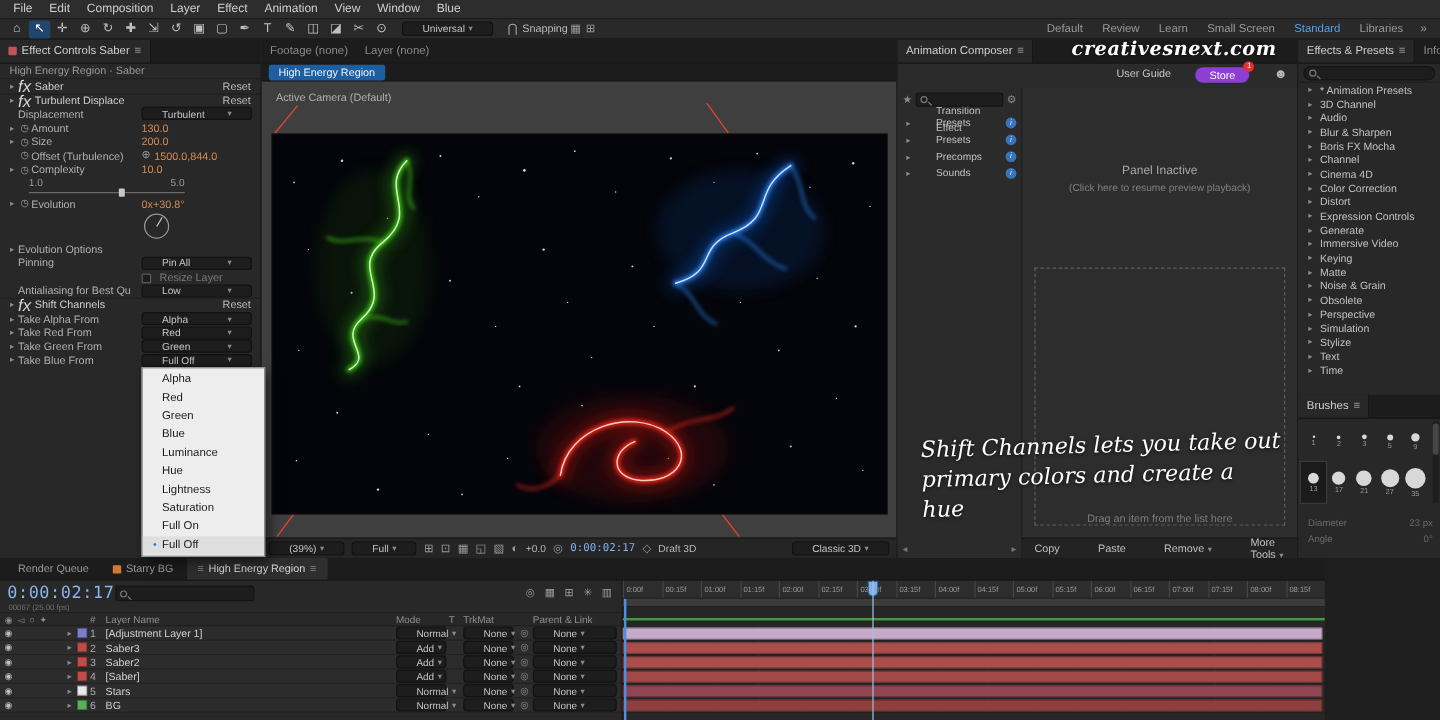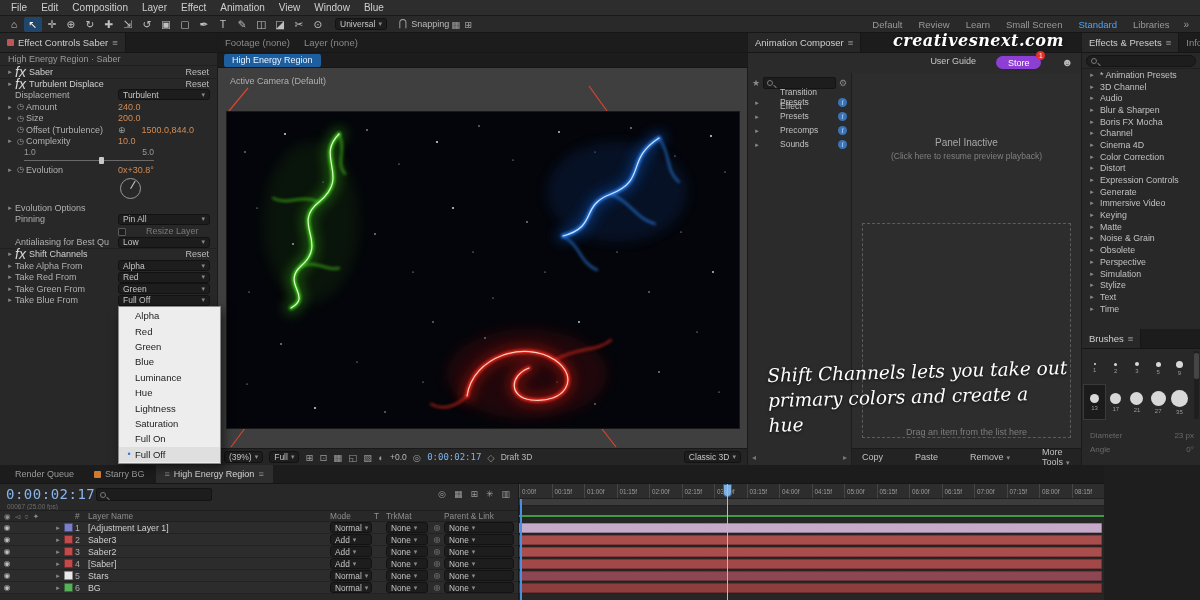--- a/index.html
+++ b/index.html
@@ -5,21 +5,21 @@
 *{margin:0;padding:0;box-sizing:border-box}
 html,body{width:1200px;height:600px;overflow:hidden}
 body{position:relative;background:#1e1e1e;font-family:"Liberation Sans","DejaVu Sans",sans-serif;font-size:10px;color:#c8c8c8;cursor:default}
 
 .menubar{position:absolute;left:0;top:0;width:1200px;height:16px;background:#2d2d2d;border-bottom:1px solid #1a1a1a;display:flex;align-items:center;padding-left:4px;font-size:10px;color:#cfcfcf;z-index:6}
 .menu-item{padding:0 7px}
 .toolbar{position:absolute;left:0;top:16px;width:1200px;height:17px;background:#292929;border-bottom:1px solid #161616;display:flex;align-items:center;padding:0 5px;z-index:6}
 .tools{display:flex;align-items:center;gap:1px}
 .tool{width:18px;height:15px;display:inline-flex;align-items:center;justify-content:center;color:#c0c0c0;font-size:10.5px;border-radius:2px}
 .tool.active{background:#20476b;color:#fff}
-.ddl{display:inline-flex;align-items:center;gap:3px;background:#1d1d1d;border:1px solid #121212;border-radius:3px;color:#c4c4c4;padding:0 4px;height:12px;font-size:8.5px;white-space:nowrap}
+.ddl{display:inline-flex;align-items:center;gap:3px;background:#1d1d1d;border:1px solid #121212;border-radius:3px;color:#c4c4c4;padding:0 16px;height:12px;font-size:8.5px;white-space:nowrap}
 .ddl::after{content:"▾";font-size:7px;color:#8a8a8a}
 .snapwrap{display:flex;align-items:center;gap:4px;margin-left:12px;color:#bbb;font-size:9px}
 .magnet{display:inline-block;transform:rotate(180deg);color:#aaa;font-size:10px}
 .exticon{color:#9a9a9a;font-size:9.5px;padding:0 2px}
 .workspaces{display:flex;margin-left:auto;align-items:center}
 .ws{padding:0 8px;font-size:9.5px;color:#999}
 .ws.active{color:#4ea3f5}
 .overflow{color:#999;padding:0 6px;font-size:10px}
 
 .panel{position:absolute;background:#282828;border-right:1px solid #1a1a1a;overflow:hidden}
@@ -39,21 +39,21 @@
 .sw{width:11px;color:#9a9a9a;font-size:8px;text-align:center;flex:none}
 .sw::before{content:"◷"}
 .fx{font-style:italic;color:#d6d6d6;width:14px;font-size:14px;flex:none}
 .ecname{color:#d0d0d0;white-space:nowrap}
 .eclabel{color:#b0b0b0;white-space:nowrap}
 .reset{margin-left:auto;margin-right:8px;color:#bcbcbc}
 .vcol{position:absolute;left:118px}
 .ddl.vcol{width:92px;height:11px}
 .ddl.vcol::after{margin-left:auto}
 .oval2{color:#d28b55}
-.valflex{display:flex;align-items:flex-end;gap:16px}
+.valflex{display:flex;align-items:flex-end;gap:3px}
 .plus-icon::before{content:"⊕";color:#9a9a9a;font-size:9px}
 .sliderlabels{display:flex;justify-content:space-between;width:130px;margin-left:24px;height:10px;align-items:center;color:#9a9a9a;font-size:8.5px}
 .slidertrack{position:relative;width:130px;margin-left:24px;height:7px}
 .slidertrack .line{position:absolute;top:3px;left:0;right:0;height:1px;background:#6a6a6a}
 .slidertrack .thumb{position:absolute;left:58%;top:0;width:5px;height:7px;background:#c8c8c8;border-radius:1px}
 .dialrow{height:26px;display:flex;align-items:center}
 .dial{margin-left:120px;width:21px;height:21px;border:1.5px solid #9a9a9a;border-radius:50%;position:relative}
 .dial::after{content:"";position:absolute;left:50%;top:50%;width:1px;height:9px;background:#d0d0d0;transform-origin:0 0;transform:rotate(211deg)}
 .cb{width:8px;height:8px;border:1px solid #5a5a5a;background:#1d1d1d;border-radius:1px;margin-right:4px;flex:none}
 .gray{color:#7a7a7a}
@@ -276,21 +276,21 @@
       <span class="eclabel">Displacement</span>
       <span class="ddl vcol">
           <span>Turbulent</span>
         </span>
     </div>
 
     <div class="ecrow">
       <span class="tw r"></span>
       <span class="sw"></span>
       <span class="eclabel">Amount</span>
-      <span class="vcol oval2">240.0</span>
+      <span class="vcol oval2">130.0</span>
     </div>
 
     <div class="ecrow">
       <span class="tw r"></span>
       <span class="sw"></span>
       <span class="eclabel">Size</span>
       <span class="vcol oval2">200.0</span>
     </div>
 
     <div class="ecrow">

